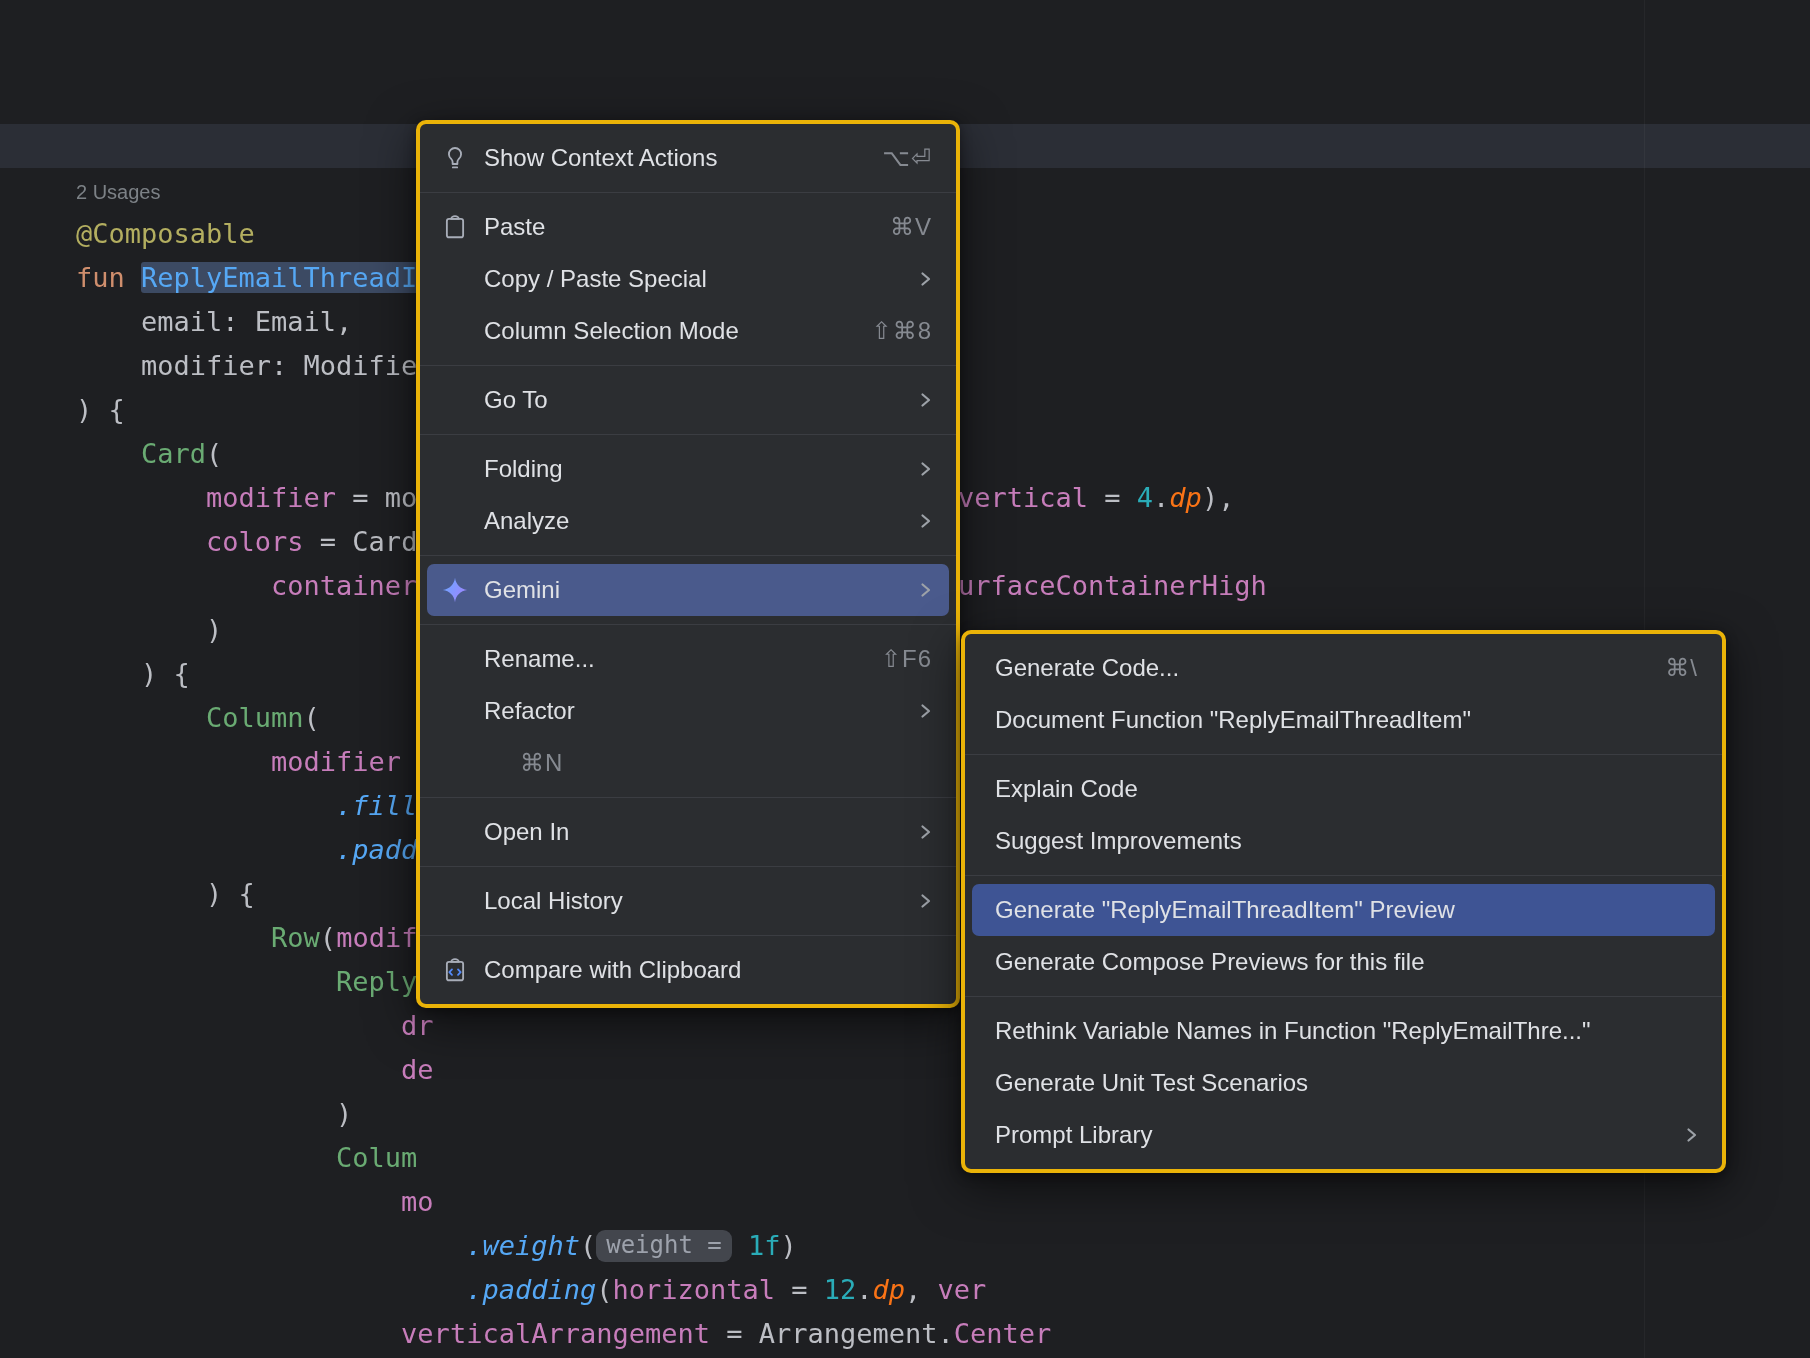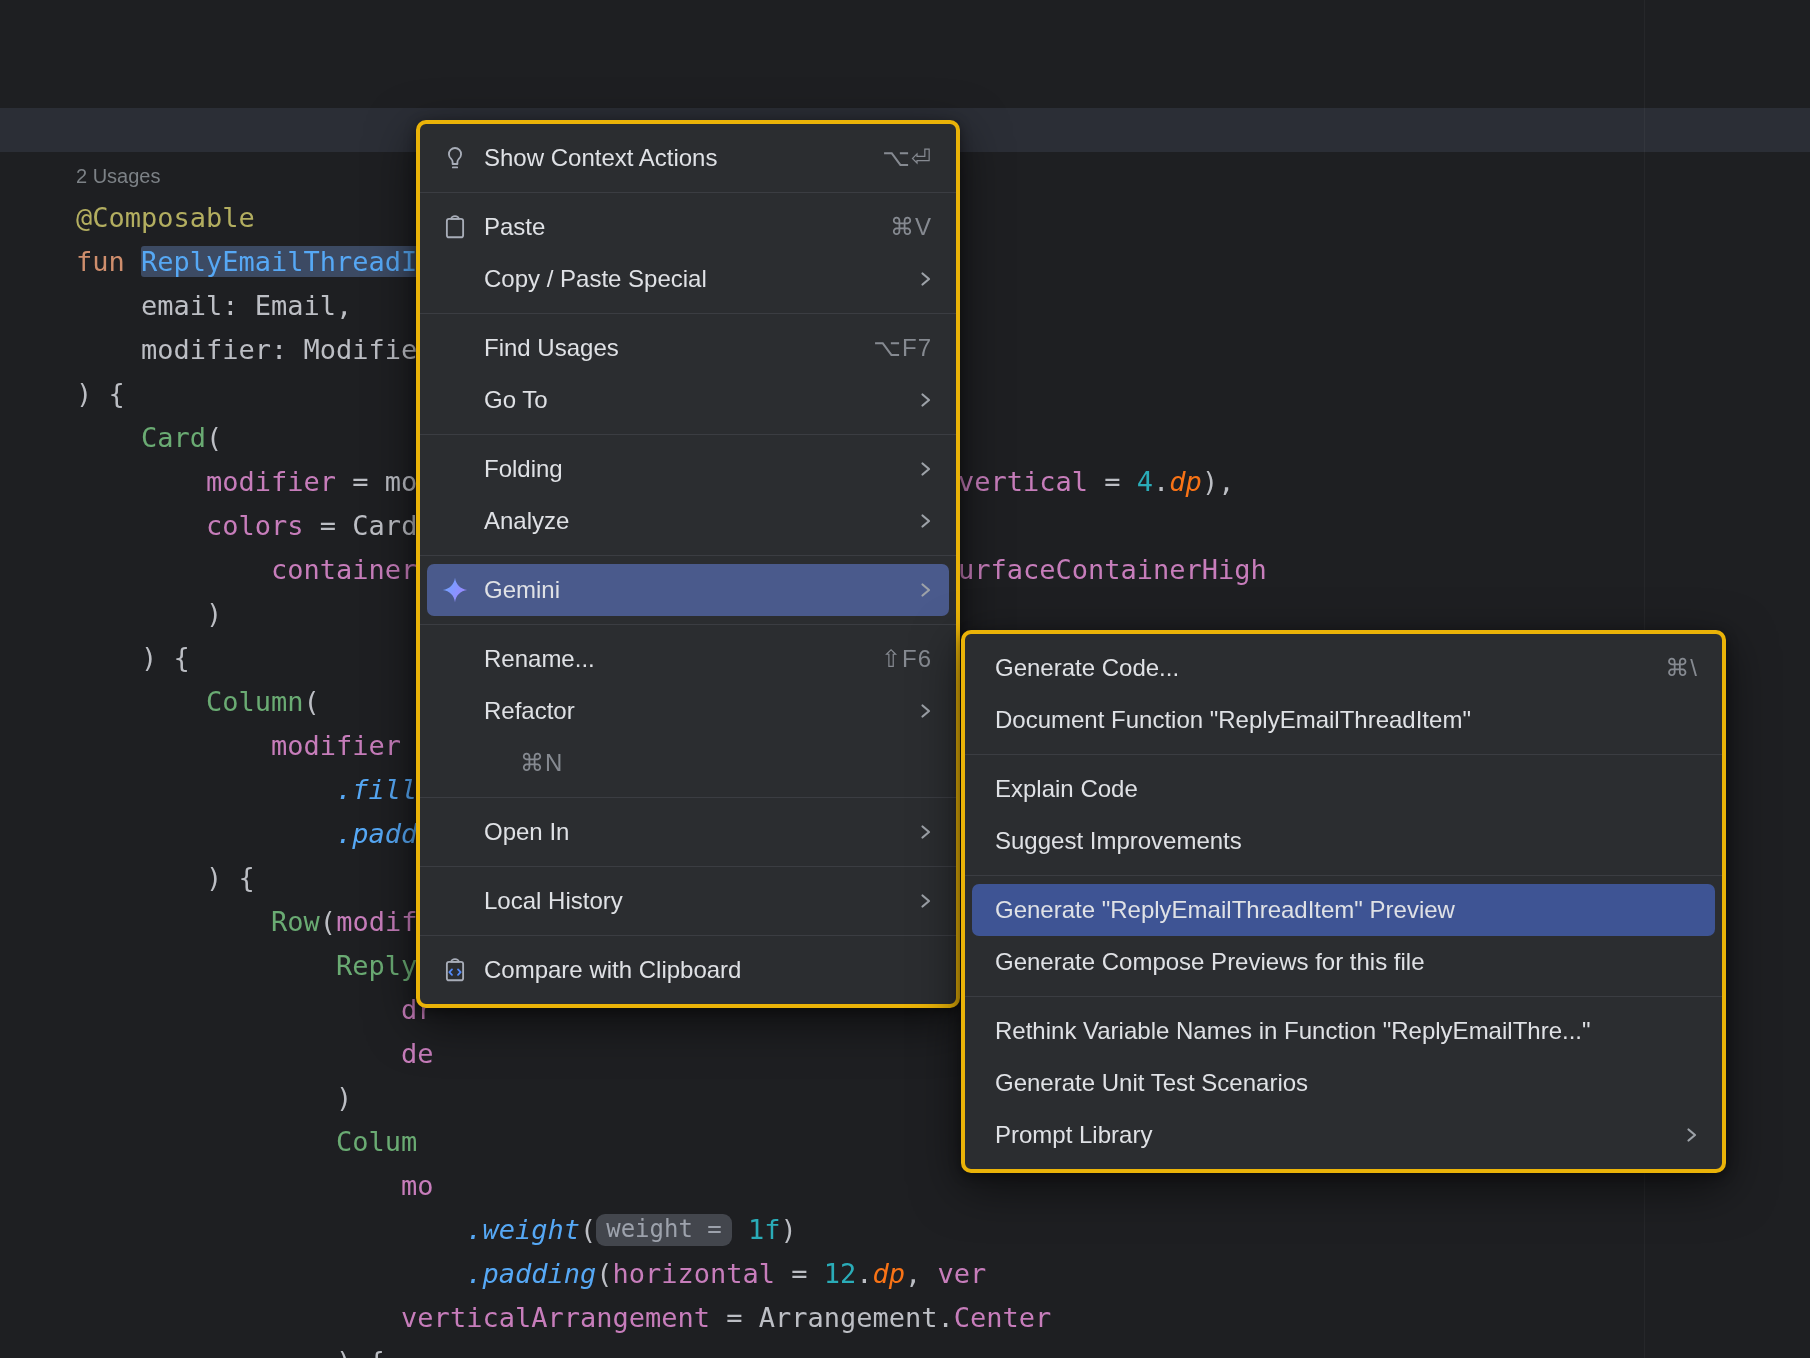--- a/index.html
+++ b/index.html
@@ -8,20 +8,21 @@
     background:#1E1F22;
     font-family:"Liberation Sans",sans-serif;
   }
   
   .editor{
     position:absolute;inset:0;
     padding:20px 0 0 76px;
     font-family:"DejaVu Sans Mono",monospace;
     font-size:27px;line-height:44px;color:#BCBEC4;
     white-space:pre;
+    margin-top:16px;
   }
   .line-band{position:absolute;left:0;top:108px;width:1810px;height:44px;background:#2B2E36}
   .code-line{position:relative;height:44px}
   .right-frag{position:absolute;top:0;white-space:pre}
   .usages{font-family:"Liberation Sans",sans-serif;font-size:20px;color:#7C8186}
   .kw{color:#CF8E6D}
   .ann{color:#B3AE60}
   .fn{color:#56A8F5}
   .caret{background:#3C4A63;border-radius:3px}
   .call{color:#6AAB73}
@@ -89,26 +90,26 @@
     </div>
     <div class="mi">
       <span class="ic"></span>
       <span class="lbl">Copy / Paste Special</span>
       <span class="arr">
         <svg width="13" height="20" viewBox="0 0 13 20" fill="none" stroke="#9DA2A8" stroke-width="2.2" stroke-linecap="round" stroke-linejoin="round">
           <path d="M3.5 4.5 10 10l-6.5 5.5"></path>
         </svg>
       </span>
     </div>
-    <div class="sep"></div>
-    <div class="mi">
-      <span class="ic"></span>
-      <span class="lbl">Find Usages</span>
-      <span class="sc">⌥F7</span>
-    </div>
+    <div class="mi">
+      <span class="ic"></span>
+      <span class="lbl">Column Selection Mode</span>
+      <span class="sc">⇧⌘8</span>
+    </div>
+    <div class="sep"></div>
     <div class="mi">
       <span class="ic"></span>
       <span class="lbl">Go To</span>
       <span class="arr">
         <svg width="13" height="20" viewBox="0 0 13 20" fill="none" stroke="#9DA2A8" stroke-width="2.2" stroke-linecap="round" stroke-linejoin="round">
           <path d="M3.5 4.5 10 10l-6.5 5.5"></path>
         </svg>
       </span>
     </div>
     <div class="sep"></div>

